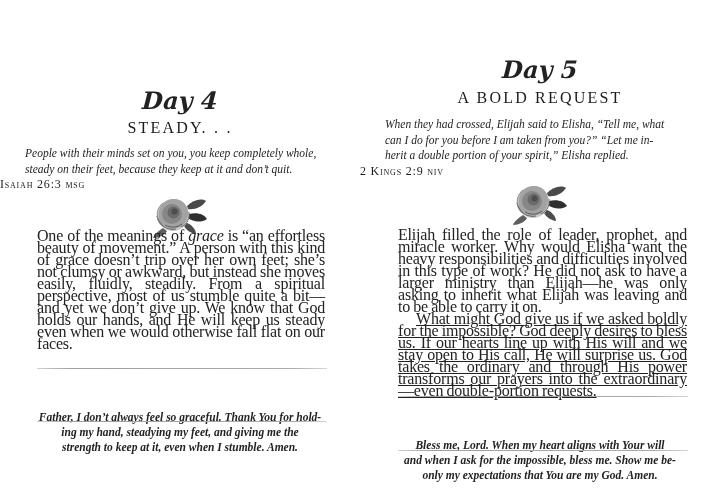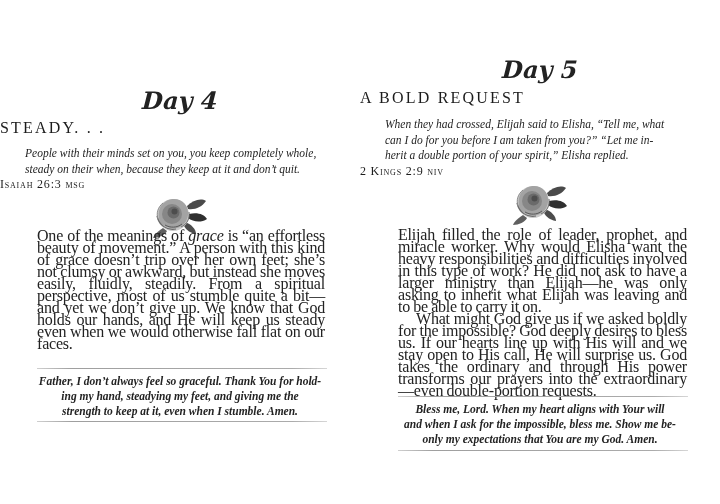--- a/index.html
+++ b/index.html
@@ -15,21 +15,21 @@
   .day {
     position: absolute; left: 0; width: 100%;
     text-align: center;
     font-family: "DejaVu Serif", serif;
     font-style: italic; font-weight: 600;
     font-size: 24px; letter-spacing: 0px; color: #222;
     transform: skewX(-3deg);
   }
   .title {
     position: absolute; left: 0; width: 100%;
-    text-align: left;
+    text-align: center;
     font-family: "Liberation Serif", serif;
     font-size: 16px; letter-spacing: 2.2px; color: #1c1c1c;
   }
   .scripture {
     position: absolute; left: 50%; transform: translateX(-50%); width: 310px;
     font-style: italic;
     font-size: 11.5px; line-height: 15.5px; color: #232323; font-weight: 400;
   }
   .reference {
     position: absolute; left: 0; width: 100%;
@@ -41,29 +41,29 @@
     position: absolute; left: 50%; margin-left: -29px;
   }
   .bodytext {
     position: absolute;
     text-align: justify;
     font-size: 16px; line-height: 12px;
     letter-spacing: -0.2px; word-spacing: -0.6px;
     color: #222;
   }
   .bodytext p { margin: 0; }
-  .bodytext p.indent { text-indent: 18px; }
+  .bodytext p.indent { text-indent: 18px; text-decoration: underline; }
   .rule {
     position: absolute; height: 1px;
     background: linear-gradient(to right, #cfcfcf, #9f9f9f 12%, #ababab 88%, #d6d6d6);
   }
   .prayer {
     position: absolute; left: 50%; transform: translateX(-50%); width: 300px;
     text-align: center; font-style: italic; font-weight: 600;
-    font-size: 11.5px; line-height: 15px; color: #232323;
+    font-size: 11.5px; line-height: 15px; color: #232323; margin-top: 36px;
   }
 
   
   .pL .day       { top: 86px; }
   .pL .title     { top: 119px; }
   .pL .scripture { top: 146px; }
   .pL .reference { top: 177px; }
   .pL .rose      { top: 194px; }
   .pL .bodytext  { top: 230px; left: 37px; width: 288px; }
   .pL .rule-top  { top: 368px; left: 37px; width: 290px; }
@@ -85,21 +85,21 @@
 <body>
 
 <div class="spread">
 
   <div class="page pL">
     <div class="day">Day 4</div>
     <div class="title">STEADY. . .</div>
 
     <div class="scripture">
       <div>People with their minds set on you, you keep completely whole,</div>
-      <div>steady on their when, because they keep at it and don’t quit.</div>
+      <div>steady on their feet, because they keep at it and don’t quit.</div>
     </div>
     <div class="reference">Isaiah 26:3 msg</div>
 
     <svg class="rose" width="58" height="44" viewBox="0 0 58 44" aria-hidden="true">
       <g id="roseSym">
         <path d="M36 12 C42 6, 50 4, 55 7 C51 13, 44 16, 37 15 Z" fill="#4a4a4a"></path>
         <path d="M38 20 C46 18, 53 20, 56 25 C50 29, 42 28, 37 24 Z" fill="#2f2f2f"></path>
         <path d="M34 28 C40 30, 45 35, 45 40 C38 39, 33 34, 32 29 Z" fill="#4c4c4c"></path>
         <path d="M12 34 C7 37, 3 41, 2 44 C8 44, 14 41, 16 37 Z" fill="#5f5f5f"></path>
         <circle cx="22" cy="21" r="16" fill="#c9c9c9"></circle>

